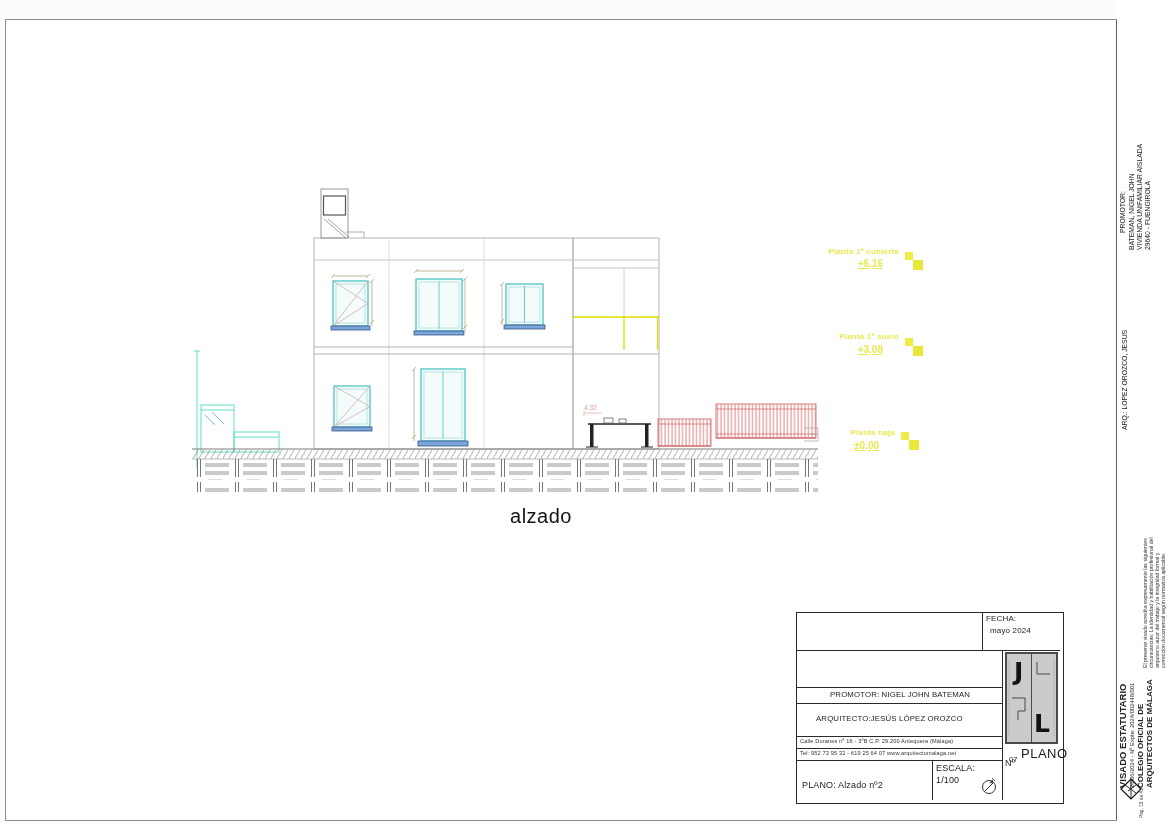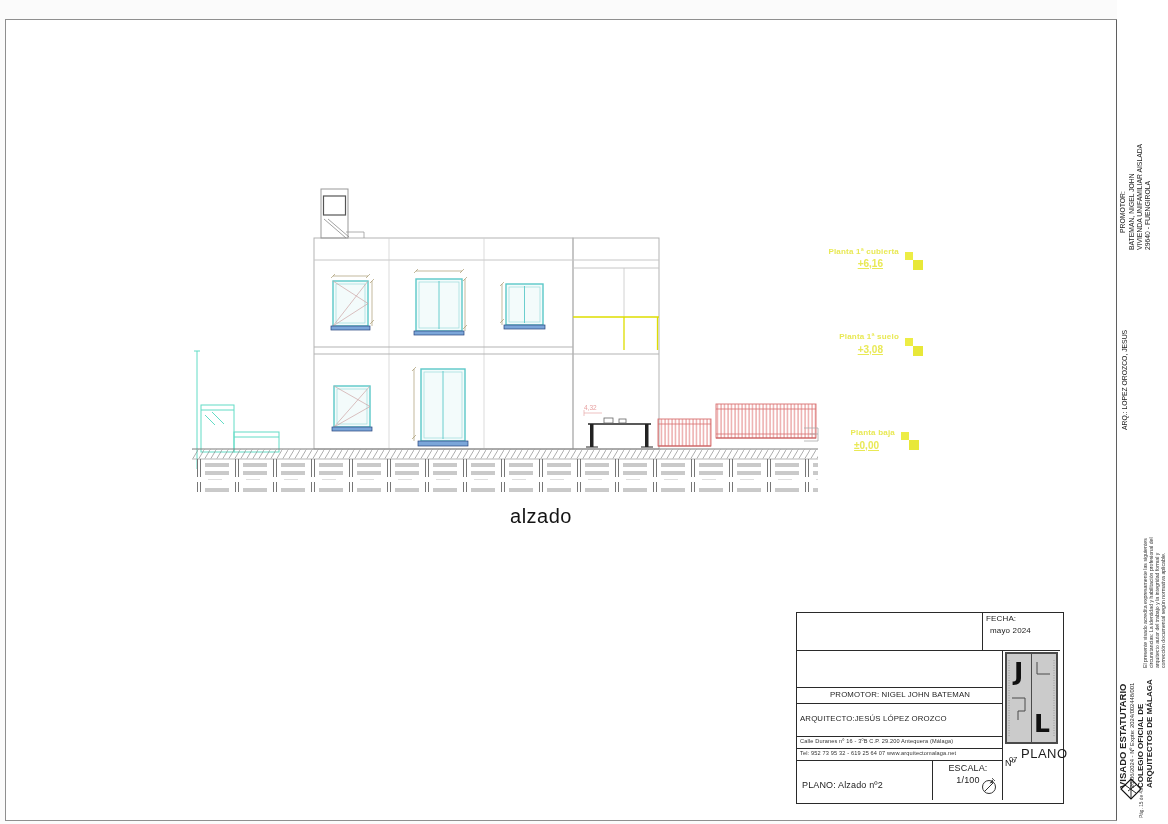--- a/index.html
+++ b/index.html
@@ -193,25 +193,25 @@
     <div class="ln" style="left:0;top:147px;width:205px;height:1px;"></div>
     <div class="ln" style="left:185px;top:0;width:1px;height:37px;"></div>
     <div class="ln" style="left:205px;top:37px;width:1px;height:150px;"></div>
     <div class="ln" style="left:135px;top:147px;width:1px;height:40px;"></div>
 
     <div class="cell" style="left:189px;top:1px;width:72px;font-size:8px;">
       <div>FECHA:</div>
       <div style="padding-left:4px;padding-top:2px;">mayo  2024</div>
     </div>
     <div class="cell" style="left:3px;top:77px;width:198px;font-size:7.8px;margin-left:30px;">PROMOTOR: NIGEL JOHN BATEMAN</div>
-    <div class="cell" style="left:3px;top:101px;width:198px;font-size:7.8px;">ARQUITECTO:JESÚS LÓPEZ OROZCO</div>
+    <div class="cell" style="left:19px;top:101px;width:198px;font-size:7.8px;">ARQUITECTO:JESÚS LÓPEZ OROZCO</div>
     <div class="cell" style="left:3px;top:125px;width:198px;font-size:5.6px;color:#333;">Calle Duranes nº 16 - 3ºB      C.P. 29.200      Antequera (Málaga)</div>
     <div class="cell" style="left:3px;top:137px;width:198px;font-size:5.6px;color:#333;">Tel: 952 73 95 32 - 619 25 64 07 www.arquitectomalaga.net</div>
     <div class="cell" style="left:5px;top:167px;width:128px;font-size:9px;">PLANO: Alzado nº2</div>
-    <div class="cell" style="left:139px;top:150px;width:64px;font-size:9px;text-align:center;">
+    <div class="cell" style="left:139px;top:150px;width:64px;font-size:9px;">
       <div>ESCALA:</div>
       <div>1/100</div>
     </div>
     <svg class="abs" style="left:183px;top:163px;" width="18" height="20" viewBox="0 0 18 20">
       <circle cx="9" cy="11" r="6.5" fill="none" stroke="#333" stroke-width="1"></circle>
       <line x1="4.5" y1="15.5" x2="13.5" y2="6.5" stroke="#333" stroke-width="1"></line>
       <path d="M13.5,6.5 l-4,1 l3,-4 z" fill="#333"></path>
       <line x1="12" y1="2" x2="15" y2="5" stroke="#333" stroke-width="0.8"></line>
     </svg>
 

